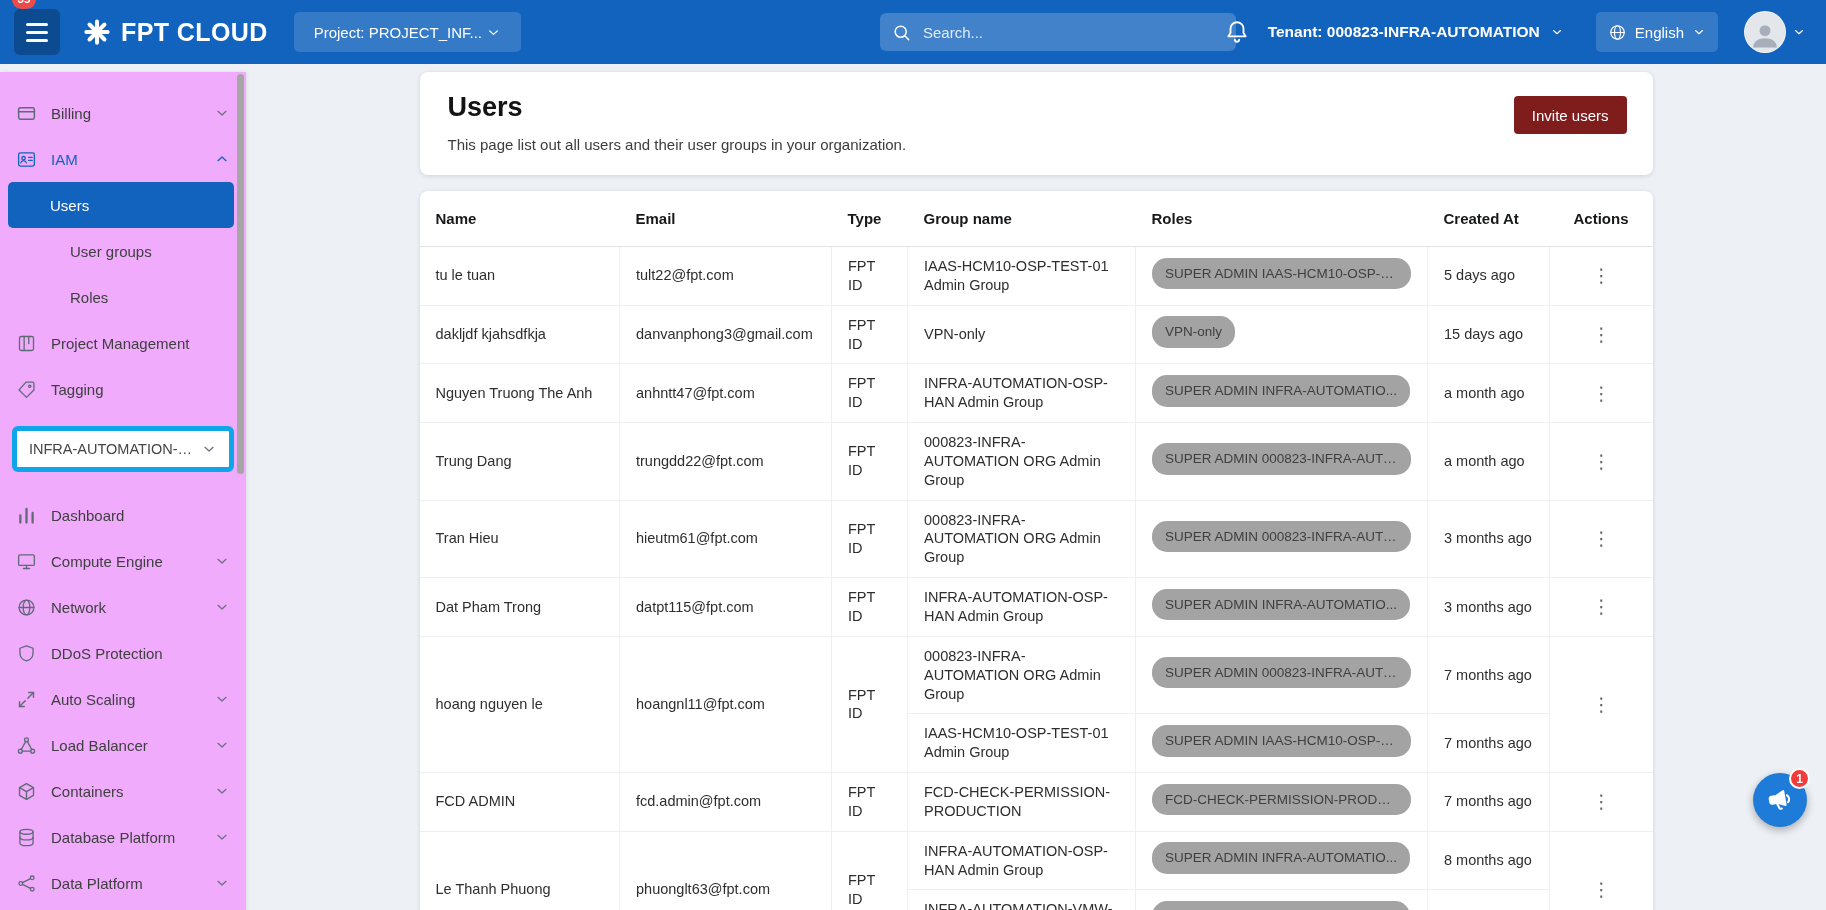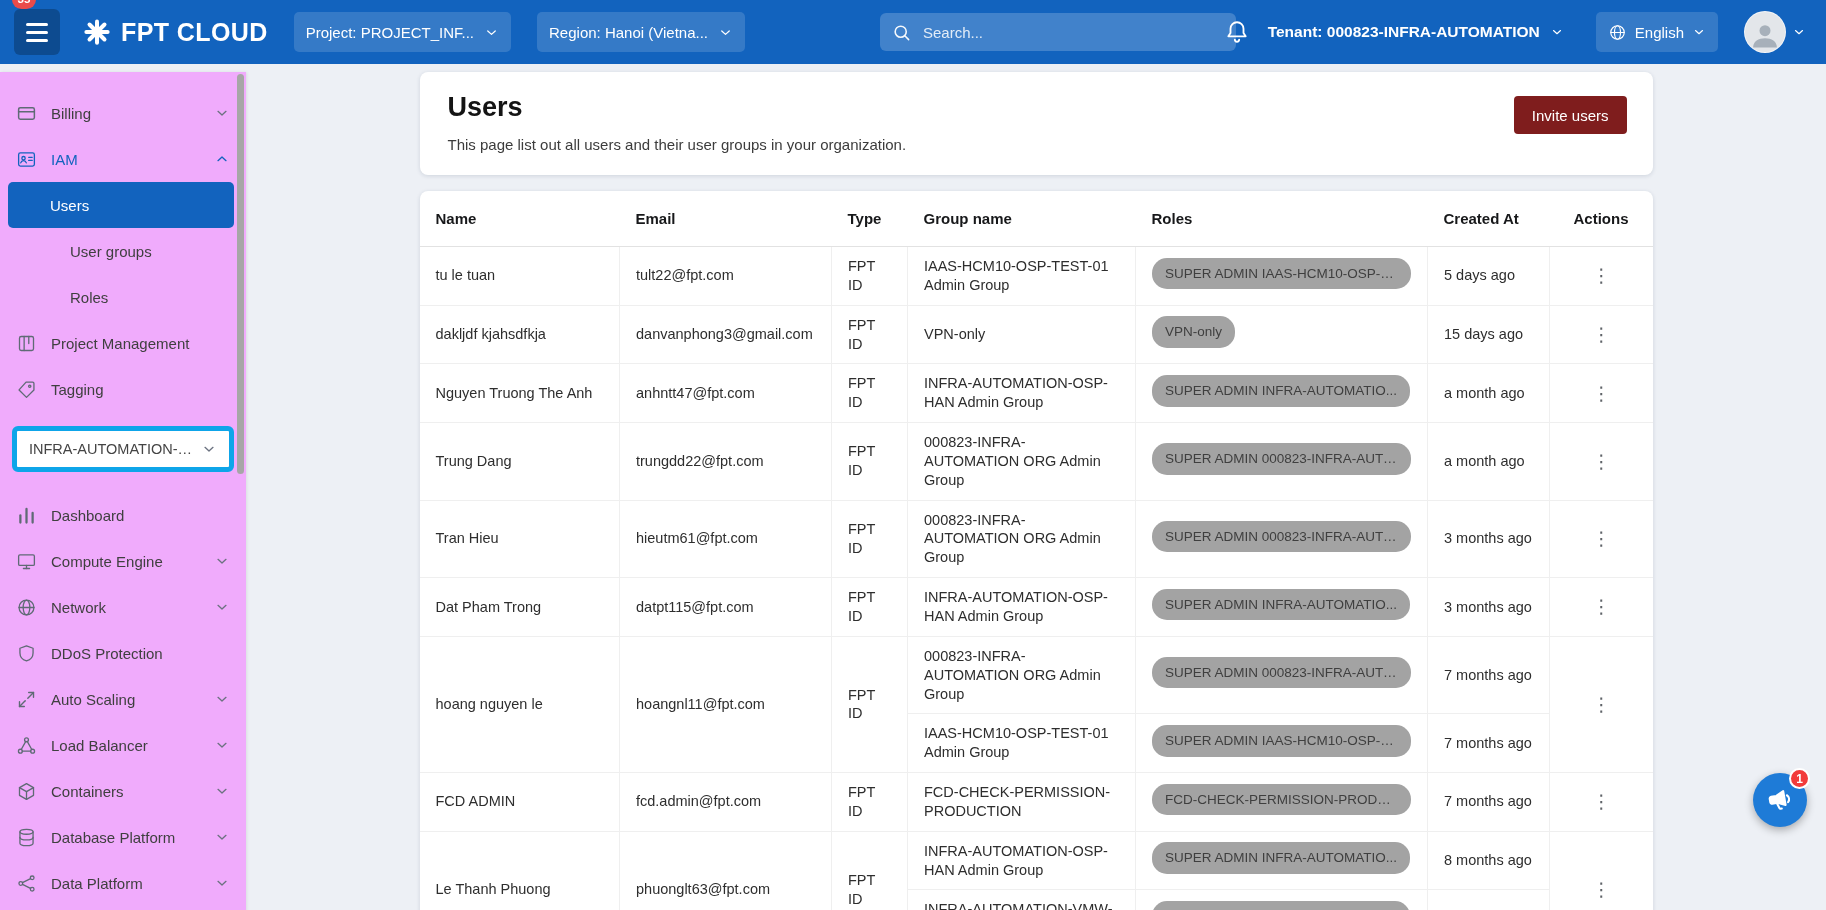--- a/index.html
+++ b/index.html
@@ -10,22 +10,22 @@
   .topbar { position:fixed; top:0; left:0; width:1826px; height:64px; background:#1263BE;
             display:flex; align-items:center; padding:0 14px; z-index:30; color:#fff; }
   .hamburger { width:46px; height:46px; border-radius:6px; background:rgba(0,0,0,0.24);
                border:none; display:flex; flex-direction:column; justify-content:center;
                align-items:center; gap:5px; cursor:pointer; flex:0 0 auto; }
   .hamburger .hbar { width:22px; height:3px; background:#fff; border-radius:2px; }
   .logo { display:flex; align-items:center; gap:9px; margin-left:22px; cursor:pointer; }
   .logo-mark { width:30px; height:30px; color:#fff; }
   .logo-text { font-size:25px; font-weight:bold; letter-spacing:0.4px; white-space:nowrap; }
   .pills { display:flex; gap:26px; margin-left:26px; }
-  .hpill { display:inline-flex; align-items:center; gap:10px; background:rgba(255,255,255,0.15);
-           border:none; border-radius:5px; color:#fff; height:40px; padding:0 12px;
+  .hpill { display:inline-flex; align-items:center; gap:4px; background:rgba(255,255,255,0.15);
+           border:none; border-radius:5px; color:#fff; height:40px; padding:0 20px;
            font-size:15px; cursor:pointer; font-family:inherit; white-space:nowrap; }
   .pill-chev { width:15px; height:15px; }
   .search { position:absolute; left:880px; top:13px; width:356px; height:38px;
             background:rgba(255,255,255,0.20); border-radius:6px; display:flex;
             align-items:center; gap:10px; padding:0 12px; }
   .search-ic { width:19px; height:19px; color:rgba(255,255,255,0.95); flex:0 0 auto; }
   .search input { flex:1; background:transparent; border:none; outline:none; color:#fff;
                   font-size:15px; font-family:inherit; }
   .search input::placeholder { color:rgba(255,255,255,0.85); }
   .top-right { margin-left:auto; display:flex; align-items:center; gap:26px; padding-right:6px; }
@@ -135,28 +135,20 @@
   </div>
   <div class="pills">
     <button class="hpill">
       <span>Project: PROJECT_INF...</span>
       <span class="ic pill-chev" data-icon="chevron-down">
           <svg viewBox="0 0 24 24" fill="none" stroke="currentColor" stroke-width="2" stroke-linecap="round" stroke-linejoin="round">
             <polyline points="6 9.5 12 15 18 9.5"></polyline>
           </svg>
         </span>
     </button>
-    <button class="hpill">
-      <span>Region: Hanoi (Vietna...</span>
-      <span class="ic pill-chev" data-icon="chevron-down">
-          <svg viewBox="0 0 24 24" fill="none" stroke="currentColor" stroke-width="2" stroke-linecap="round" stroke-linejoin="round">
-            <polyline points="6 9.5 12 15 18 9.5"></polyline>
-          </svg>
-        </span>
-    </button>
   </div>
   <div class="search">
     <span class="ic search-ic" data-icon="search">
         <svg viewBox="0 0 24 24" fill="none" stroke="currentColor" stroke-width="2" stroke-linecap="round" stroke-linejoin="round">
           <circle cx="11" cy="11" r="7"></circle>
           <line x1="16.5" y1="16.5" x2="21" y2="21"></line>
         </svg>
       </span>
     <input type="text" placeholder="Search..." style="">
   </div>

